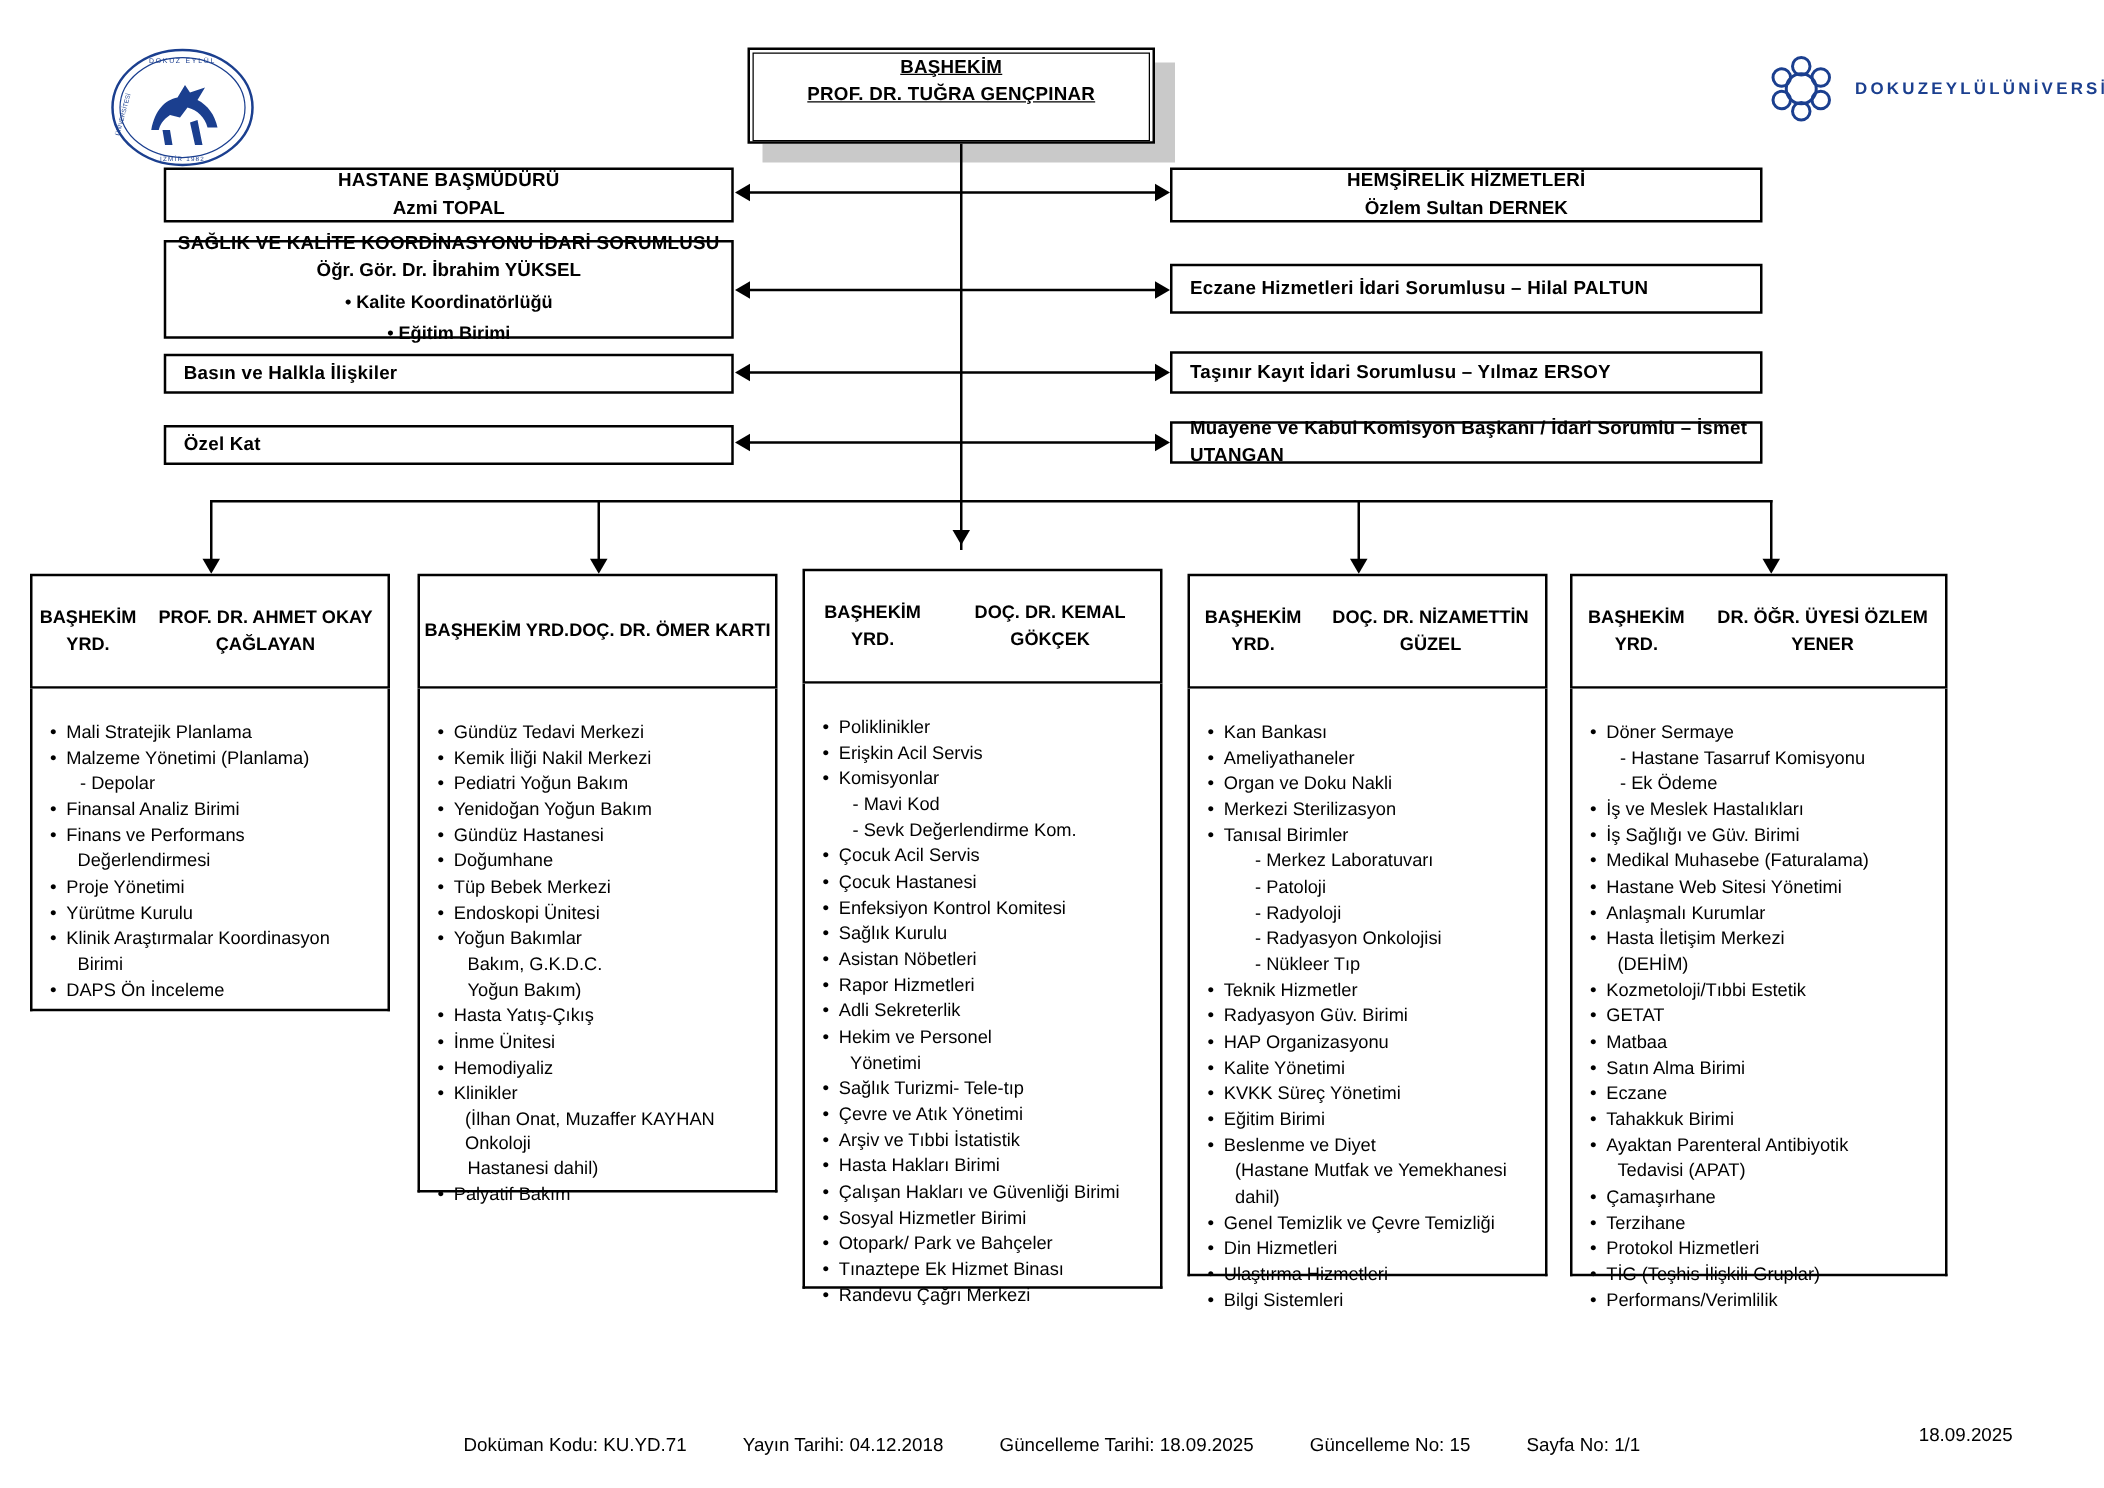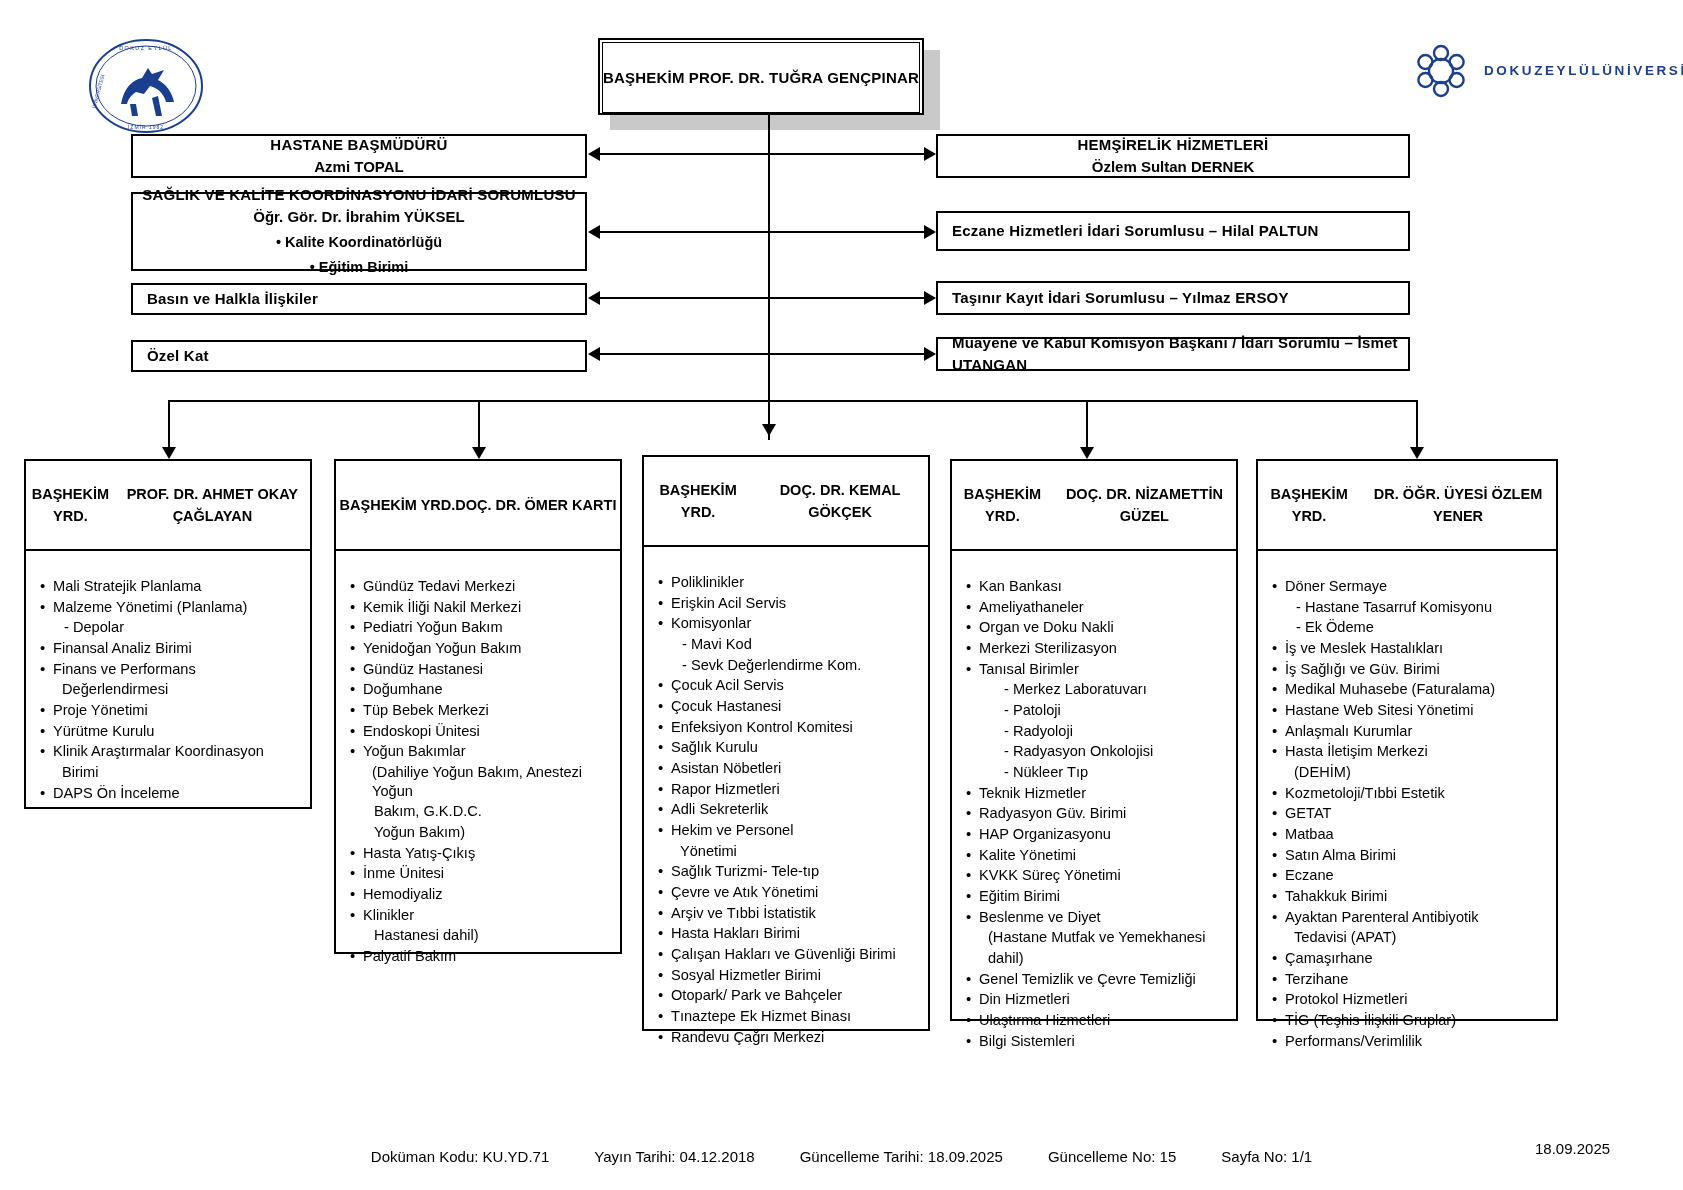--- a/index.html
+++ b/index.html
@@ -72,22 +72,22 @@
     left: 598px; top: 38px;
     width: 326px; height: 77px;
     border: 2px solid #000;
     background: #fff;
     box-sizing: border-box;
     padding: 2px;
   }
   #chief-box .dbl {
     border: 1px solid #000;
     height: 100%;
-    display: flex; flex-direction: row;
-    align-items: center; justify-content: space-between;
+    display: flex; flex-direction: column;
+    align-items: center; justify-content: flex-start; text-decoration: underline;
   }
 
   
   .lbox { left: 131px; }
   .rbox { left: 936px; }
 
   .left-pad { padding-left: 14px; display:flex; align-items:center; height:100%; }
 
   .bullet-line { font-weight: bold; font-size: 14.5px; line-height: 1.5; }
 
@@ -331,27 +331,27 @@
   <ul>
     <li class="bul">Gündüz Tedavi Merkezi</li>
     <li class="bul">Kemik İliği Nakil Merkezi</li>
     <li class="bul">Pediatri Yoğun Bakım</li>
     <li class="bul">Yenidoğan Yoğun Bakım</li>
     <li class="bul">Gündüz Hastanesi</li>
     <li class="bul">Doğumhane</li>
     <li class="bul">Tüp Bebek Merkezi</li>
     <li class="bul">Endoskopi Ünitesi</li>
     <li class="bul">Yoğun Bakımlar</li>
-    <li class="cont">(Dahiliye Yoğun Bakım, Anestezi Yoğun</li>
     <li class="sub1">Bakım, G.K.D.C.</li>
     <li class="sub1">Yoğun Bakım)</li>
     <li class="bul">Hasta Yatış-Çıkış</li>
     <li class="bul">İnme Ünitesi</li>
     <li class="bul">Hemodiyaliz</li>
     <li class="bul">Klinikler</li>
+    <li class="cont">(İlhan Onat, Muzaffer KAYHAN Onkoloji</li>
     <li class="sub1">Hastanesi dahil)</li>
     <li class="bul">Palyatif Bakım</li>
   </ul>
 </div>
 
 <div class="dept-head" style="left:642px; top:455px; width:288px; height:92px;">
   <div class="h1">BAŞHEKİM YRD.</div>
   <div class="h1">DOÇ. DR. KEMAL GÖKÇEK</div>
 </div>
 <div class="dept-body" style="left:642px; top:547px; width:288px; height:484px;">

